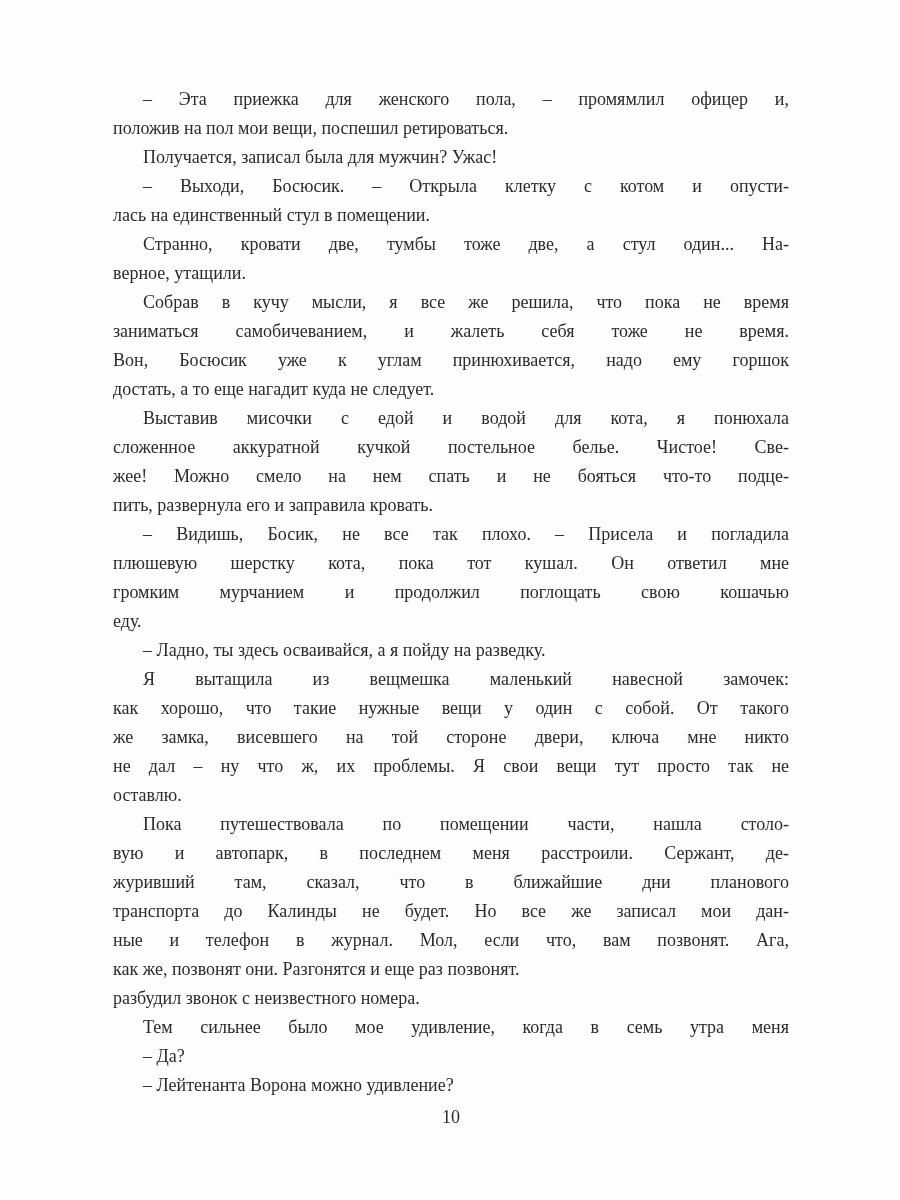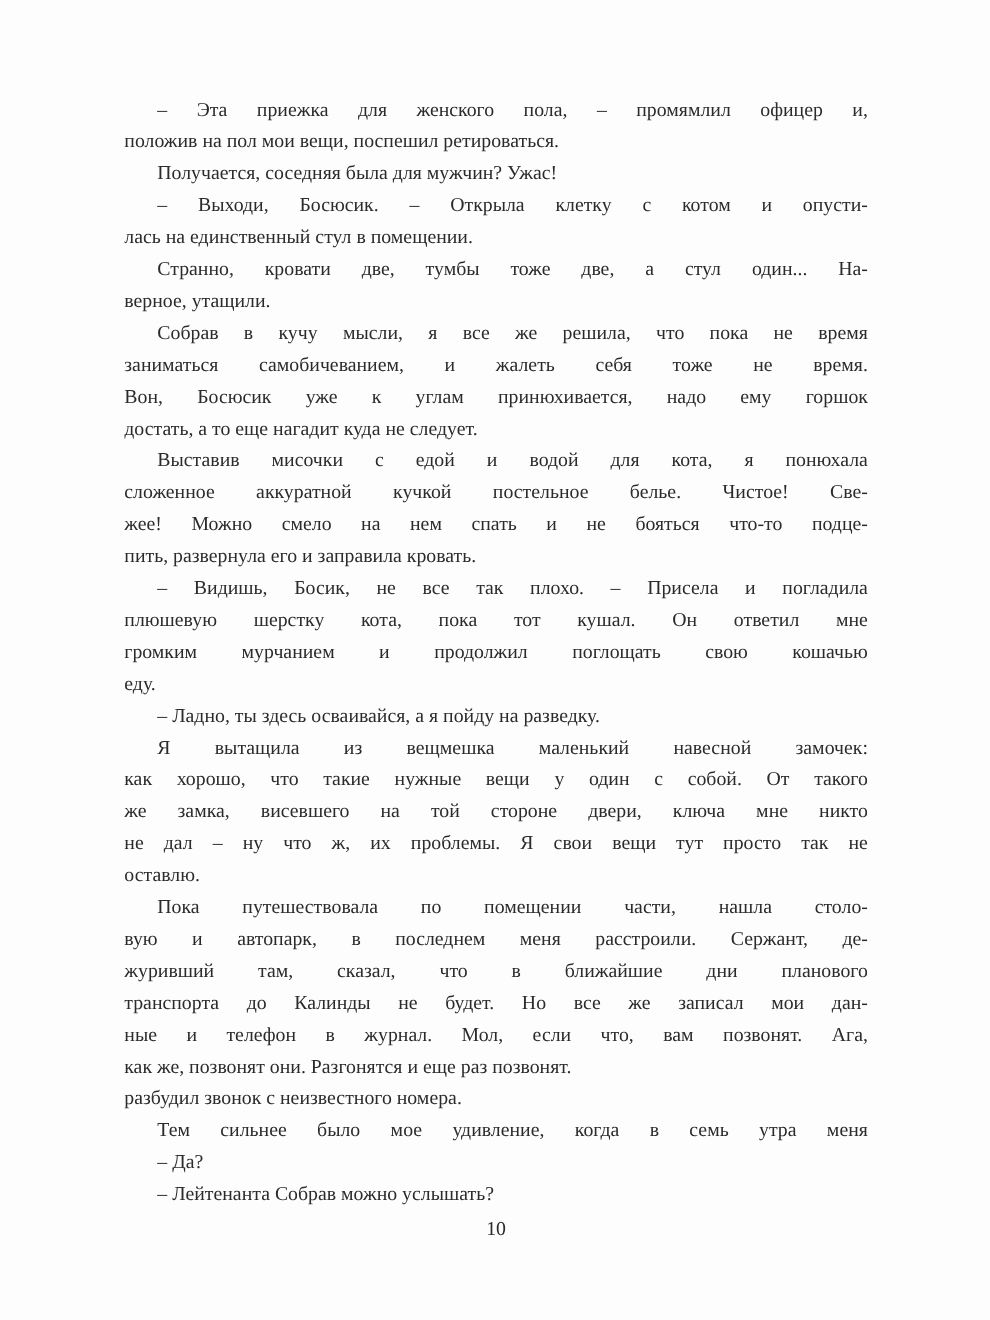--- a/index.html
+++ b/index.html
@@ -57,21 +57,21 @@
 </head>
 <body>
 
 <div class="page">
   <div class="text-block" id="text-block">
       <div class="paragraph">
         <div class="line first">– Эта приежка для женского пола, – промямлил офицер и,</div>
         <div class="line last">положив на пол мои вещи, поспешил ретироваться.</div>
       </div>
       <div class="paragraph">
-        <div class="line first last">Получается, соседняя была для мужчин? Ужас!</div>
+        <div class="line first last">Получается, записал была для мужчин? Ужас!</div>
       </div>
       <div class="paragraph">
         <div class="line first">– Выходи, Босюсик. – Открыла клетку с котом и опусти-</div>
         <div class="line last">лась на единственный стул в помещении.</div>
       </div>
       <div class="paragraph">
         <div class="line first">Странно, кровати две, тумбы тоже две, а стул один... На-</div>
         <div class="line last">верное, утащили.</div>
       </div>
       <div class="paragraph">
@@ -111,17 +111,17 @@
         <div class="line last">как же, позвонят они. Разгонятся и еще раз позвонят.</div>
       </div>
       <div class="paragraph">
         <div class="line last">разбудил звонок с неизвестного номера.</div>
         <div class="line first">Тем сильнее было мое удивление, когда в семь утра меня</div>
       </div>
       <div class="paragraph">
         <div class="line first last">– Да?</div>
       </div>
       <div class="paragraph">
-        <div class="line first last">– Лейтенанта Собрав можно услышать?</div>
+        <div class="line first last">– Лейтенанта Ворона можно удивление?</div>
       </div>
     </div>
   <div class="folio">10</div>
 </div>
 
 </body></html>

